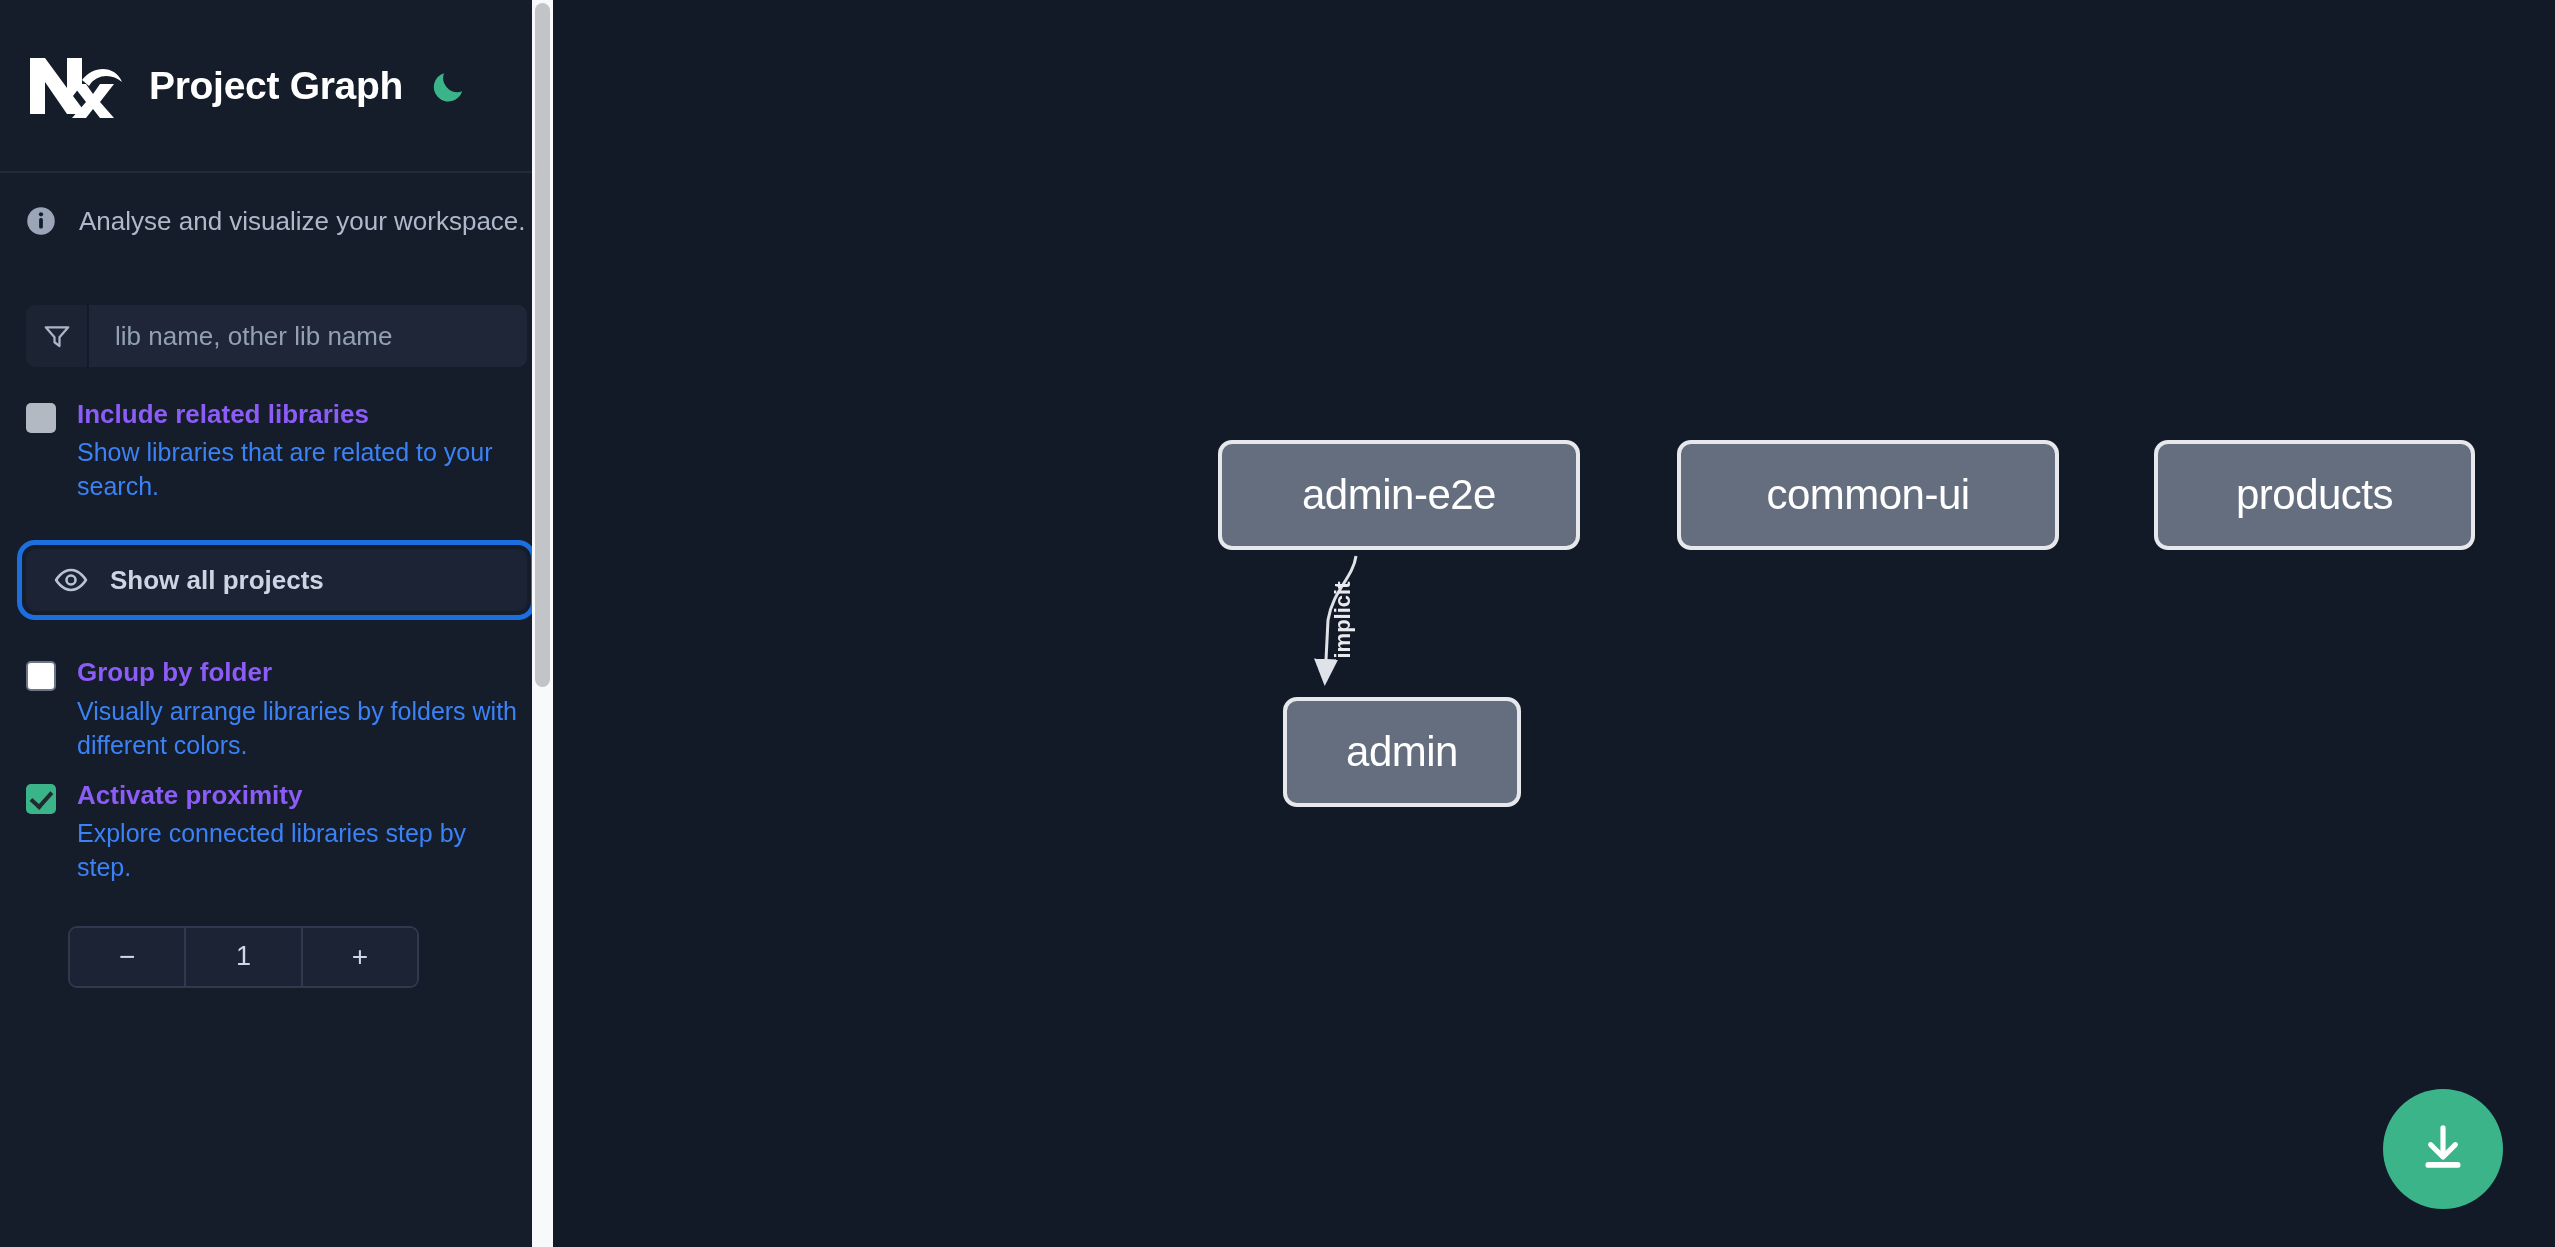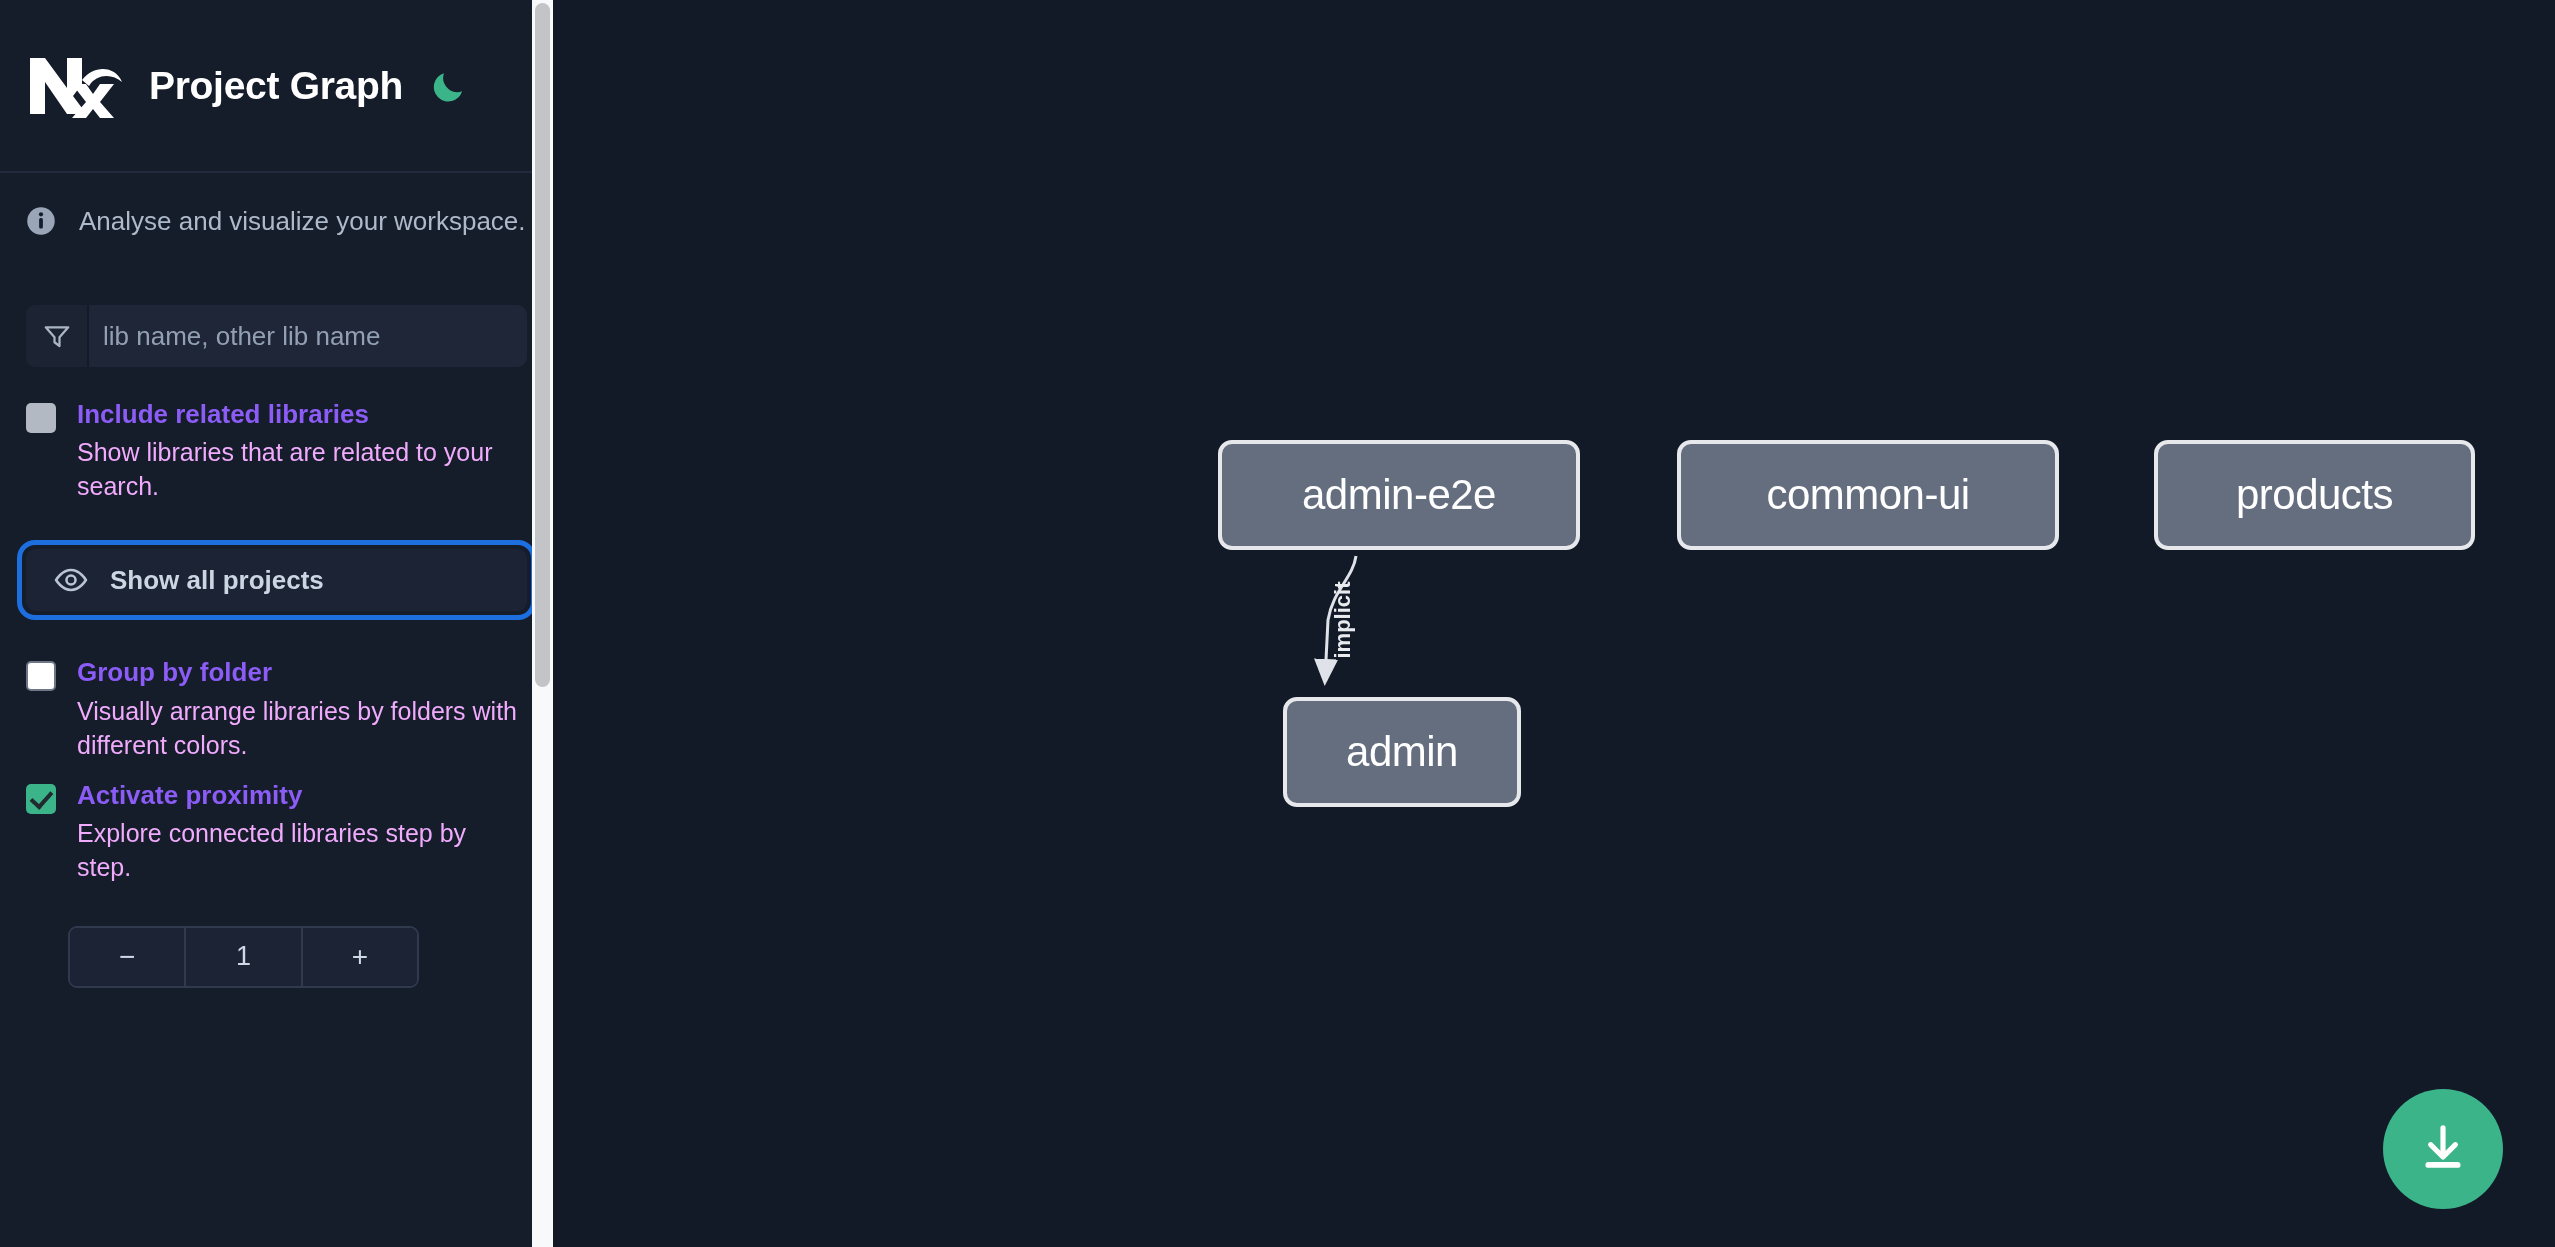--- a/index.html
+++ b/index.html
@@ -103,21 +103,21 @@
     border-right: 2px solid #141b28;
   }
   .filter-input {
     flex: 1;
     border: 0;
     outline: none;
     background: transparent;
     color: #fca5a5;
     font-size: 26px;
     font-family: "Liberation Sans", sans-serif;
-    padding: 0 14px;
+    padding: 0 26px;
   }
   .filter-input::placeholder { color: #93a0b4; }
 
   
   .check-row {
     display: flex;
     margin-top: 30px;
   }
   .cb {
     width: 30px; height: 30px;
@@ -140,21 +140,21 @@
   }
   .check-text { margin-left: 21px; max-width: 440px; }
   .check-label {
     font-size: 26px;
     font-weight: 700;
     color: #8b5cf6;
     line-height: 1.32;
   }
   .check-desc {
     font-size: 25px;
-    color: #f0abfc;
+    color: #3b82f6;
     line-height: 1.36;
     margin-top: 4px;
   }
 
   
   .btn {
     display: flex;
     align-items: center;
     width: 100%;
     height: 62px;

